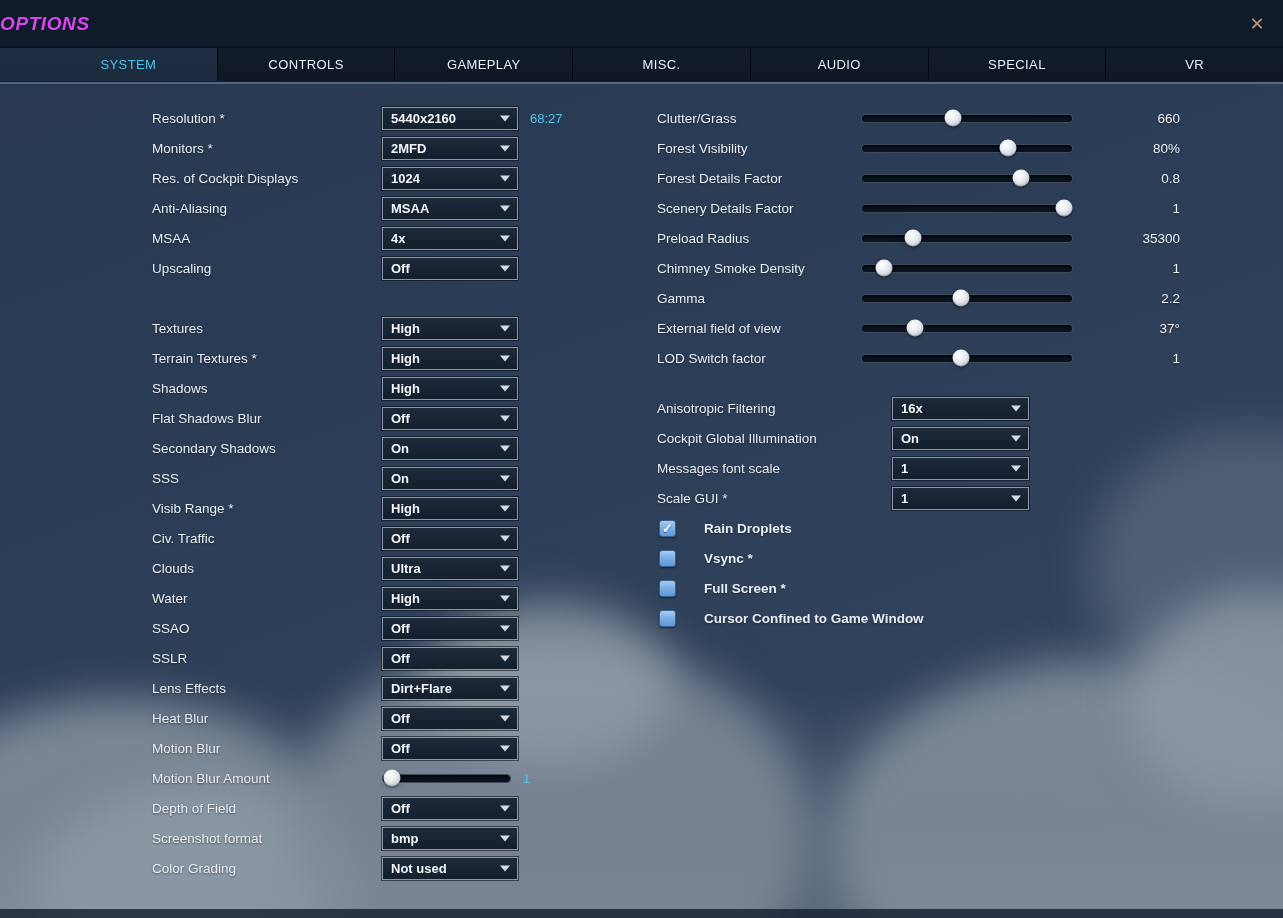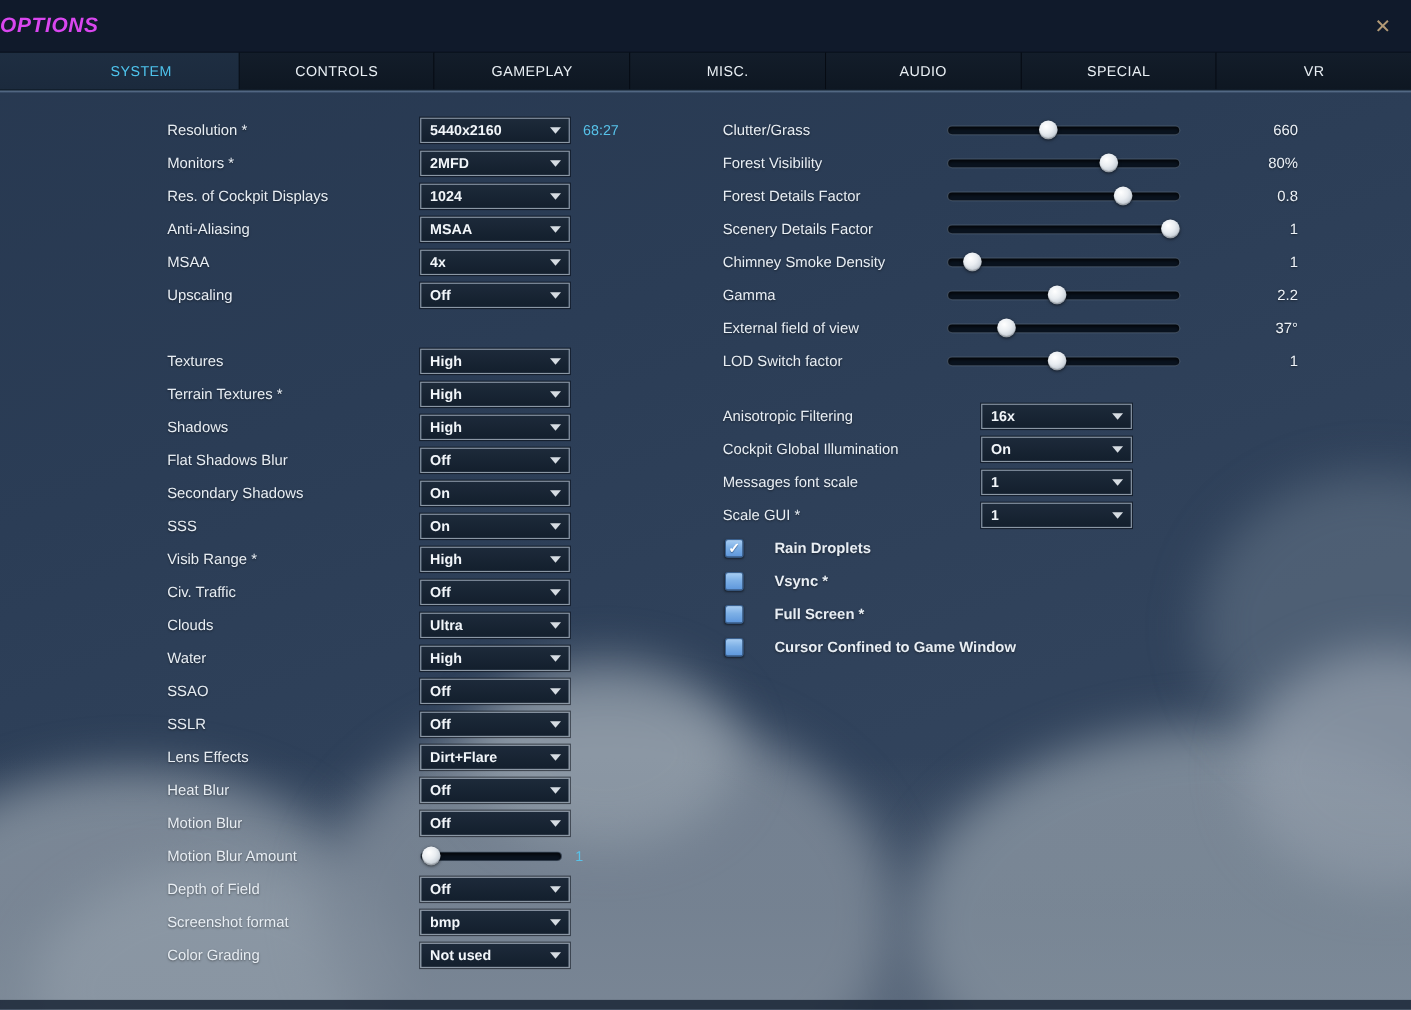--- a/index.html
+++ b/index.html
@@ -313,20 +313,27 @@
         <span class="slider-val-right">0.8</span>
       </div>
       <div class="row r-slider">
         <span class="lbl">Scenery Details Factor</span>
         <div class="slider-track right-size">
           <div class="slider-handle" style="left: 201.5px;"></div>
         </div>
         <span class="slider-val-right">1</span>
       </div>
       <div class="row r-slider">
+        <span class="lbl">Preload Radius</span>
+        <div class="slider-track right-size">
+          <div class="slider-handle" style="left: 50.96px;"></div>
+        </div>
+        <span class="slider-val-right">35300</span>
+      </div>
+      <div class="row r-slider">
         <span class="lbl">Chimney Smoke Density</span>
         <div class="slider-track right-size">
           <div class="slider-handle" style="left: 22.01px;"></div>
         </div>
         <span class="slider-val-right">1</span>
       </div>
       <div class="row r-slider">
         <span class="lbl">Gamma</span>
         <div class="slider-track right-size">
           <div class="slider-handle" style="left: 99.21px;"></div>

